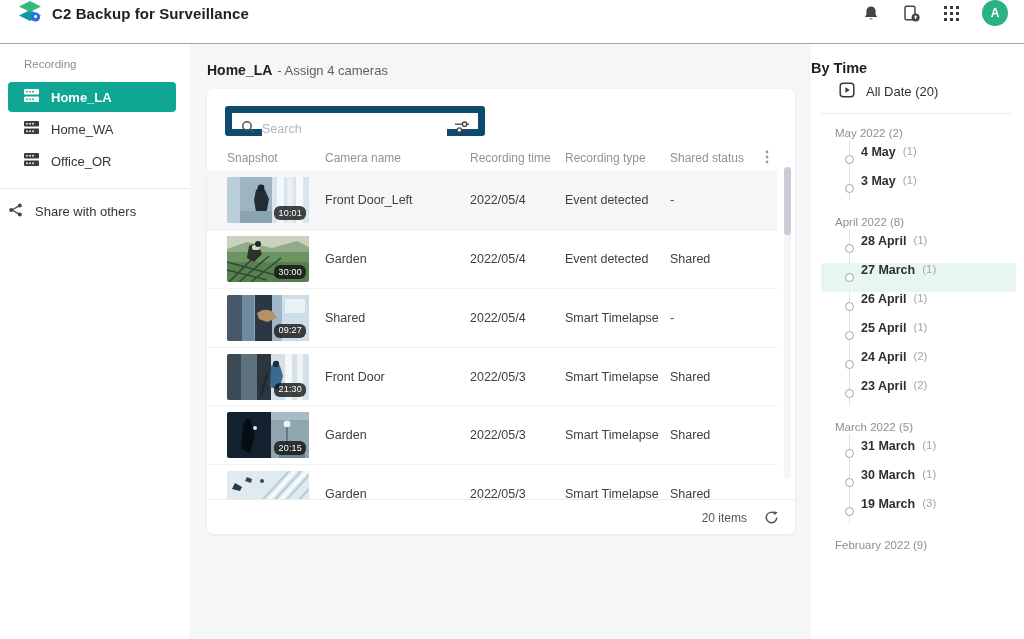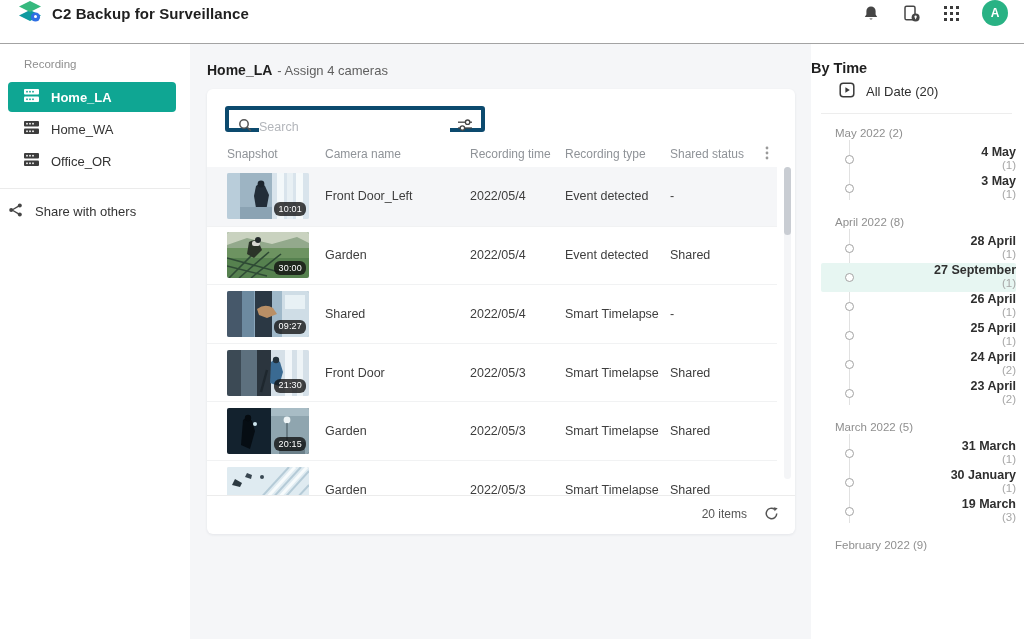--- a/index.html
+++ b/index.html
@@ -33,21 +33,21 @@
   .share-item { height:28px; display:flex; align-items:center; gap:12px; padding-left:8px;
     font-size:13px; color:#333; cursor:pointer; }
 
   
   .main { flex:1; background:#f5f6f8; min-width:0; padding:18px 16px 0 17px; }
   .main-heading { font-size:13px; color:#5f5f5f; height:18px; display:flex; gap:5px; align-items:baseline; }
   .main-heading .mh-title { font-size:14px; font-weight:700; color:#1f1f1f; }
   .card { margin-top:9px; width:588px; height:445px; background:#fff; border-radius:6px;
     box-shadow:0 1px 3px rgba(30,40,60,.08); position:relative; }
   .search-row { padding:17px 20px 8px 18px; }
-  .search-box { width:260px; height:26px; border:4px solid #0c4a6e; border-radius:3px;
+  .search-box { width:260px; height:26px; border:7px solid #0c4a6e; border-radius:3px;
     display:flex; align-items:center; padding:16px 8px 0 9px; gap:7px; background:#fff; }
   .search-box input { border:none; outline:none; flex:1; font-size:12.5px; color:#333; min-width:0;
     font-family:inherit; }
   .search-box input::placeholder { color:#b3b6bb; }
   .thead { display:grid; grid-template-columns:98px 145px 95px 105px 1fr; align-items:center;
     height:27px; margin:0 18px 0 0; padding-left:20px; position:relative; }
   .th { font-size:12px; color:#8f9398; }
   .kebab { position:absolute; right:8px; top:6px; cursor:pointer; }
   .tbody { height:328px; overflow:hidden; margin-right:18px; }
   .row { display:grid; grid-template-columns:98px 145px 95px 105px 1fr; align-items:center;
@@ -68,22 +68,22 @@
 
   
   .rpanel { width:213px; flex:0 0 213px; background:#fff; padding-top:16px; overflow:hidden; }
   .rp-title { font-size:14.5px; font-weight:700; color:#1f1f1f; height:18px; }
   .all-date { height:26px; display:flex; align-items:center; gap:11px;
     padding-left:28px; font-size:13px; color:#2f2f2f; cursor:pointer; }
   .rp-divider { border-top:1px solid #ededed; margin:9px 12px 0 10px; }
   .month-label { font-size:11.5px; color:#8f8f8f; margin:13px 0 3px 24px; height:15px; }
   .days-wrap { position:relative; }
   .tl-line { position:absolute; left:37.5px; top:-5px; bottom:3px; border-left:1px solid #e1e1e1; }
-  .day-row { position:relative; height:29px; margin:0 8px 0 10px; display:flex; align-items:flex-end;
-    padding-left:40px; border-radius:2px; cursor:pointer;flex-direction:column; }
+  .day-row { position:relative; height:29px; margin:0 8px 0 10px; display:flex; align-items:flex-start;
+    padding-left:40px; border-radius:2px; cursor:pointer; }
   .day-row.selected { background:var(--highlight,#e7f6f2); }
   .tl-dot { position:absolute; left:23.5px; top:50%; margin-top:-4.5px; width:9px; height:9px;
     border:1.5px solid #a3a3a3; background:#fff; border-radius:50%; }
   .day-label { font-size:12.5px; font-weight:700; color:#2f2f2f; }
   .day-count { font-size:11.5px; color:#a6a6a6; margin-left:7px; }
 </style>
 </head>
 <body>
 
 <div class="app">
@@ -437,21 +437,21 @@
     <div class="month-label">April 2022 (8)</div>
     <div class="days-wrap">
       <div class="tl-line"></div>
     <div class="day-row">
     <span class="tl-dot"></span>
     <span class="day-label">28 April</span>
     <span class="day-count">(1)</span>
   </div>
               <div class="day-row selected">
     <span class="tl-dot"></span>
-    <span class="day-label">27 September</span>
+    <span class="day-label">27 March</span>
     <span class="day-count">(1)</span>
   </div>
               <div class="day-row">
     <span class="tl-dot"></span>
     <span class="day-label">26 April</span>
     <span class="day-count">(1)</span>
   </div>
               <div class="day-row">
     <span class="tl-dot"></span>
     <span class="day-label">25 April</span>
@@ -473,21 +473,21 @@
     <div class="month-label">March 2022 (5)</div>
     <div class="days-wrap">
       <div class="tl-line"></div>
     <div class="day-row">
     <span class="tl-dot"></span>
     <span class="day-label">31 March</span>
     <span class="day-count">(1)</span>
   </div>
               <div class="day-row">
     <span class="tl-dot"></span>
-    <span class="day-label">30 January</span>
+    <span class="day-label">30 March</span>
     <span class="day-count">(1)</span>
   </div>
               <div class="day-row">
     <span class="tl-dot"></span>
     <span class="day-label">19 March</span>
     <span class="day-count">(3)</span>
   </div>
             </div>
   </div>
           <div>

